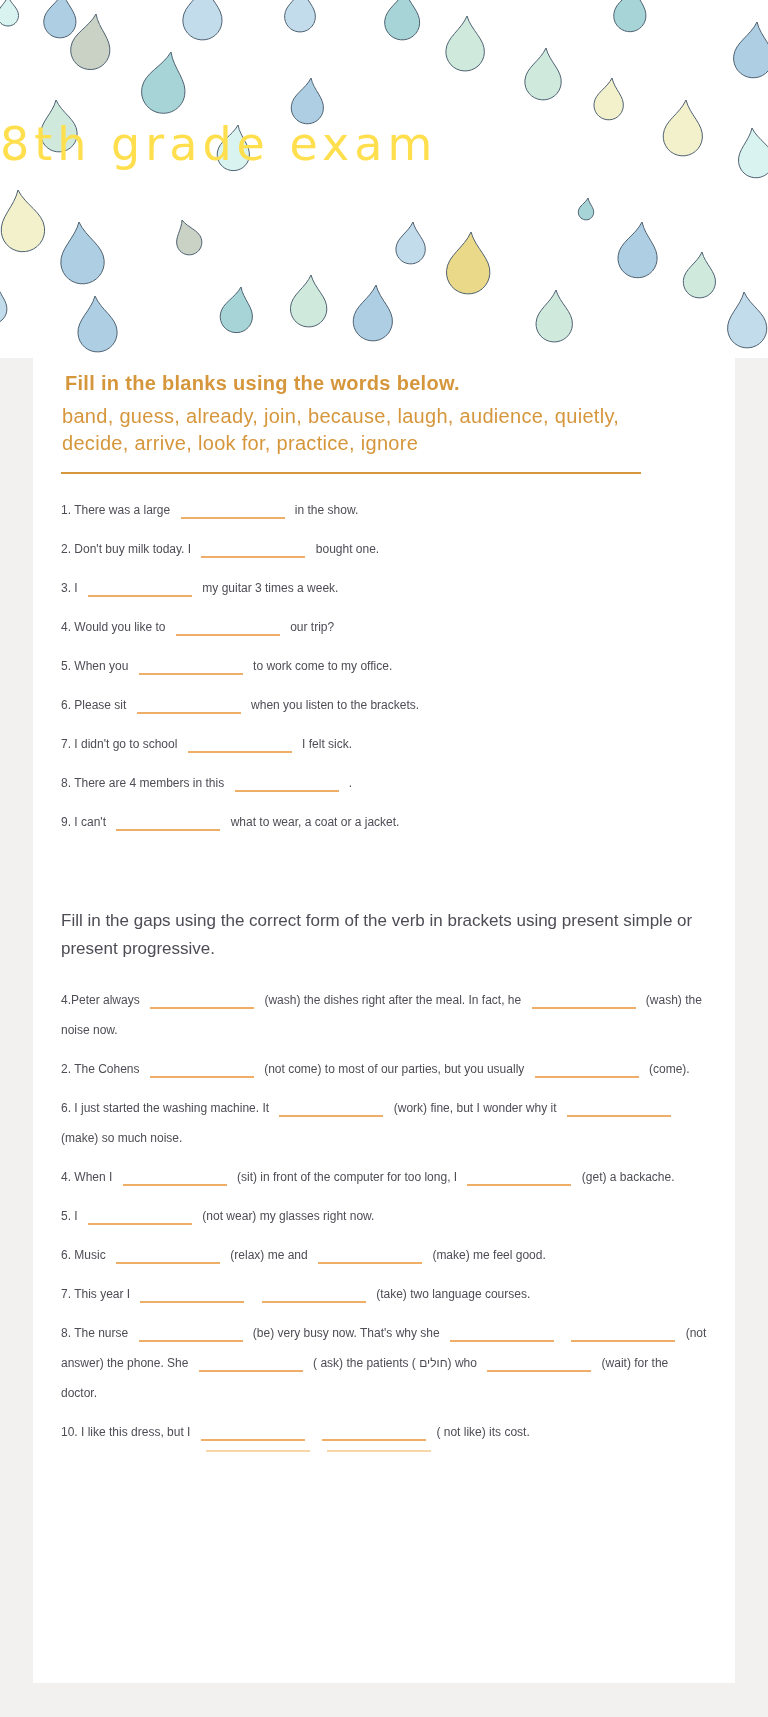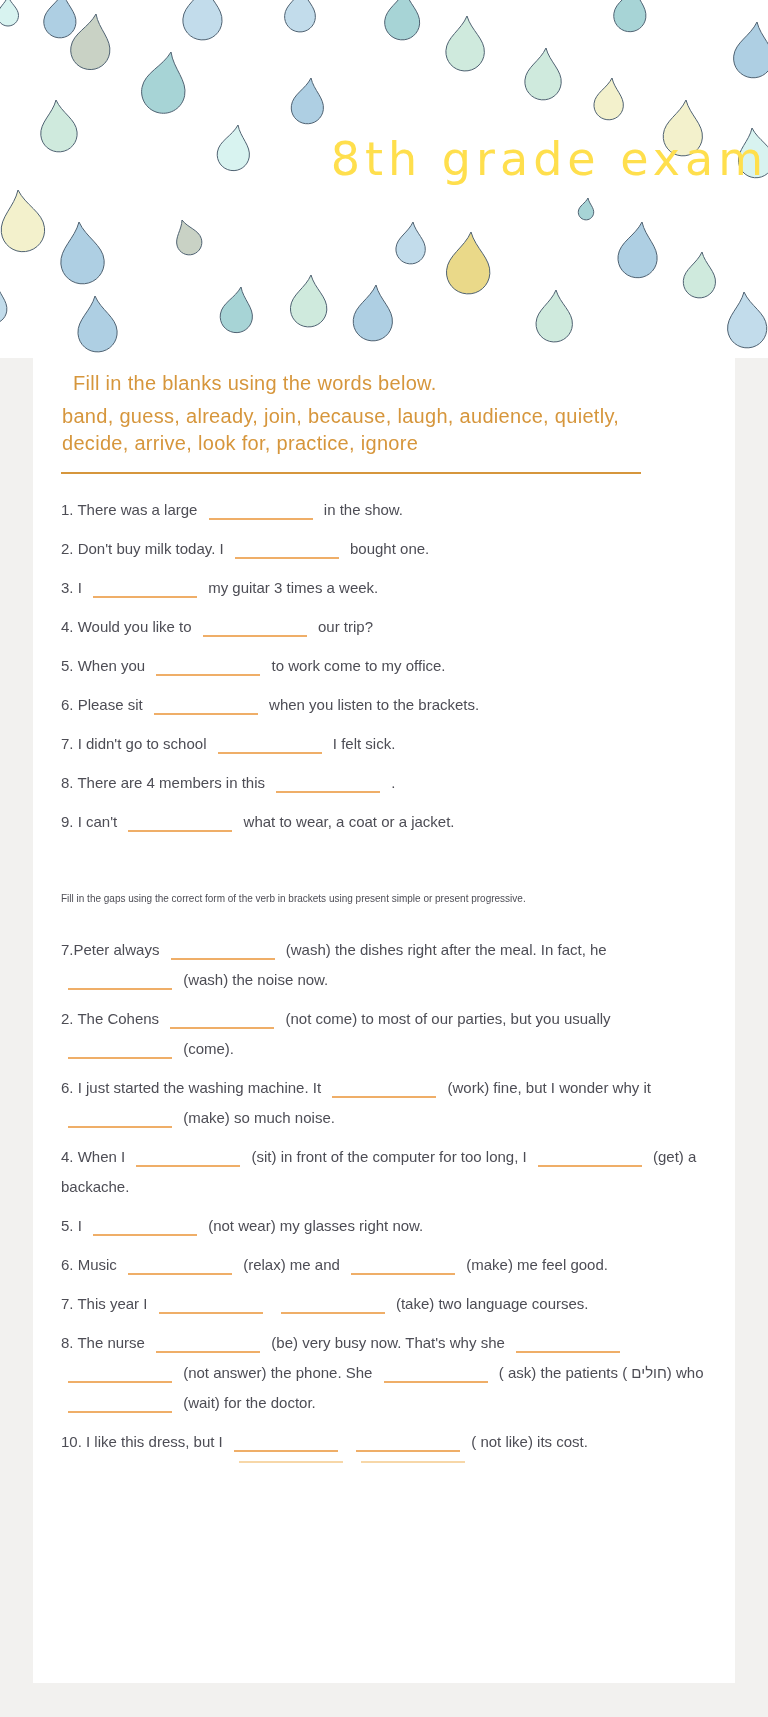--- a/index.html
+++ b/index.html
@@ -25,52 +25,52 @@
   
   .header{
     position:relative;
     height:358px;
     background:#ffffff;
     overflow:hidden;
   }
   .header svg{position:absolute;left:0;top:0;width:100%;height:100%;}
   .title{
     position:absolute;
-    left:0;right:0;top:132px;
-    text-align:right;
+    left:0;right:0;top:117px;
+    text-align:left;
     font-size:46px;
     font-weight:400;
     letter-spacing:5px;
     color:var(--title);
     font-family:"DejaVu Sans",sans-serif;
   }
   
   .body-wrap{padding:0 33px;background:var(--pagebg);}
   .card{
     background:#ffffff;
     min-height:1325px;
     padding:10px 28px 0 28px;
   }
   .hand{
     color:var(--accent);
     font-size:20px;
     line-height:27px;
     letter-spacing:.3px;
   }
-  .instruction{margin:2px 0 6px 12px;}
+  .instruction{margin:2px 0 6px 4px;font-weight:bold;}
   .wordbank{max-width:600px;margin:1px;}
   hr.divider{
     border:none;
     border-top:2px solid var(--accent);
     width:580px;
     margin:15px 0 21px 0;
   }
   .question{
     color:var(--text);
-    font-size:15px;
+    font-size:12px;
     line-height:30px;
     margin:0 0 9px 0;
     max-width:646px;
   }
   .blank{
     display:inline-block;
     width:104px;
     height:18px;
     border-bottom:2px solid var(--blank);
     margin:0 7px;
@@ -79,23 +79,23 @@
     cursor:text;
   }
   .blank.double::after{
     content:"";
     position:absolute;
     left:5px;right:-5px;bottom:-13px;
     border-bottom:2px solid #f7d7a8;
   }
   .section2-instruction{
     color:var(--text);
-    font-size:10px;
+    font-size:17px;
     line-height:28px;
-    margin:48px 0 22px 0;
+    margin:70px 0 22px 0;
     max-width:640px;
   }
 </style>
 </head>
 <body>
 
 <div class="page">
 
   <div class="header">
     <svg id="drops-svg" viewBox="0 0 768 358" preserveAspectRatio="none">
@@ -152,21 +152,21 @@
           <p class="question"><span>5. When you </span><span class="blank"></span><span> to work come to my office.</span></p>
           <p class="question"><span>6. Please sit </span><span class="blank"></span><span> when you listen to the brackets.</span></p>
           <p class="question"><span>7. I didn't go to school </span><span class="blank"></span><span> I felt sick.</span></p>
           <p class="question"><span>8. There are 4 members in this </span><span class="blank"></span><span> .</span></p>
           <p class="question"><span>9. I can't </span><span class="blank"></span><span> what to wear, a coat or a jacket.</span></p>
         </div>
 
       <div class="section2-instruction">Fill in the gaps using the correct form of the verb in brackets using present simple or present progressive.</div>
 
       <div id="section2">
-          <p class="question"><span>7.Peter always </span><span class="blank"></span><span> (wash) the dishes right after the meal. In fact, he </span><span class="blank"></span><span> (wash) the noise now.</span></p>
+          <p class="question"><span>4.Peter always </span><span class="blank"></span><span> (wash) the dishes right after the meal. In fact, he </span><span class="blank"></span><span> (wash) the noise now.</span></p>
           <p class="question"><span>2. The Cohens </span><span class="blank"></span><span> (not come) to most of our parties, but you usually </span><span class="blank"></span><span> (come).</span></p>
           <p class="question"><span>6. I just started the washing machine. It </span><span class="blank"></span><span> (work) fine, but I wonder why it </span><span class="blank"></span><span> (make) so much noise.</span></p>
           <p class="question"><span>4. When I </span><span class="blank"></span><span> (sit) in front of the computer for too long, I </span><span class="blank"></span><span> (get) a backache.</span></p>
           <p class="question"><span>5. I </span><span class="blank"></span><span> (not wear) my glasses right now.</span></p>
           <p class="question"><span>6. Music </span><span class="blank"></span><span> (relax) me and </span><span class="blank"></span><span> (make) me feel good.</span></p>
           <p class="question"><span>7. This year I </span><span class="blank"></span><span> </span><span class="blank"></span><span> (take) two language courses.</span></p>
           <p class="question"><span>8. The nurse </span><span class="blank"></span><span> (be) very busy now. That's why she </span><span class="blank"></span><span> </span><span class="blank"></span><span> (not answer) the phone. She </span><span class="blank"></span><span> ( ask) the patients ( חולים) who </span><span class="blank"></span><span> (wait) for the doctor.</span></p>
           <p class="question"><span>10. I like this dress, but I </span><span class="blank double"></span><span> </span><span class="blank double"></span><span> ( not like) its cost.</span></p>
         </div>
 

